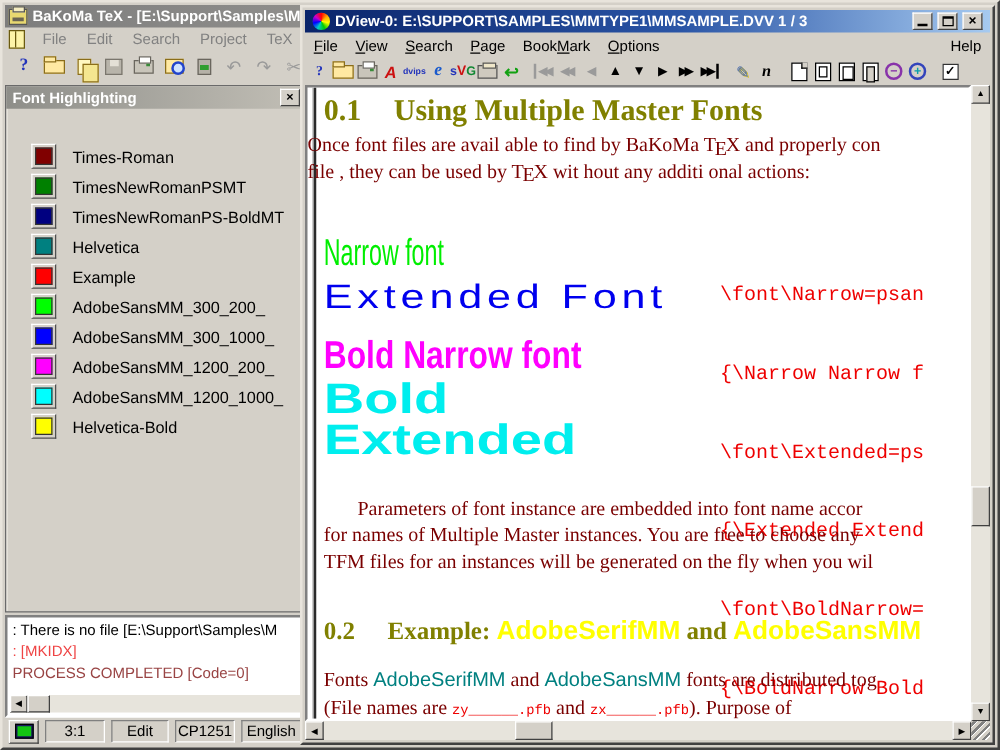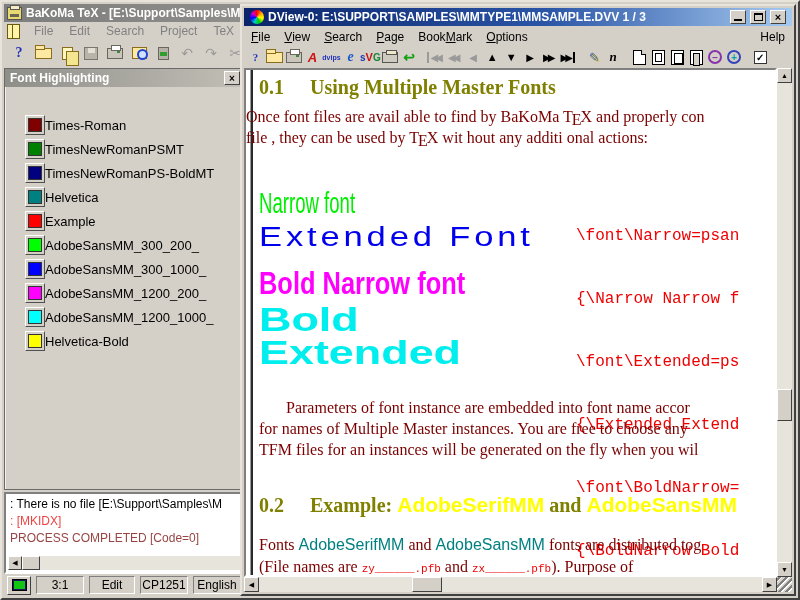--- a/index.html
+++ b/index.html
@@ -61,21 +61,21 @@
   .fp-titlebar { height:18px; background:linear-gradient(90deg,#8e8e89,#c2bfb6);
     display:flex; align-items:center; padding:0 5px; }
   .fp-title { color:#fff; font-weight:bold; font-size:12px; }
   .fp-close { margin-left:auto; width:16px; height:14px; display:flex; align-items:center; justify-content:center;
     font-size:10px; font-weight:bold; color:#000; }
   .fp-list { padding:26px 0 0 20px; }
   .fp-item { height:24px; display:flex; align-items:center; }
   .fp-swatch-frame { width:20px; height:20px; padding:2px; background:#d4d0c8;
     border:1px solid; border-color:#ffffff #505050 #505050 #ffffff; }
   .fp-swatch { width:100%; height:100%; border:1px solid #333; }
-  .fp-label { font-size:13px; color:#000; }
+  .fp-label { margin-left:13px; font-size:13px; color:#000; }
 
   
   #log-area { position:absolute; left:2px; top:490px; width:242px; height:82px; background:#fff;
     border:2px solid; border-color:#808080 #ffffff #ffffff #808080; padding:2px 4px; overflow:hidden; }
   .log-line { font-size:12px; line-height:17px; white-space:nowrap; }
   .log-hscroll { position:absolute; left:2px; bottom:2px; right:2px; height:14px; background:#e7e4dc;
     display:flex; }
   .scr-btn { width:14px; height:14px; display:flex; align-items:center; justify-content:center;
     font-size:7px; color:#000; flex:0 0 auto; }
   .log-thumb { width:18px; height:14px; flex:0 0 auto; }
@@ -151,21 +151,21 @@
     display:flex; align-items:center; justify-content:center; font-size:10px; font-weight:bold; color:#000; }
 
   
   .dv-client { position:absolute; left:2px; top:62px; right:2px; bottom:2px; background:#d4d0c8; }
   .dv-content { position:absolute; left:0; top:0; right:15px; bottom:15px; background:#fff;
     border:2px solid; border-color:#808080 #ffffff #ffffff #808080; overflow:hidden; }
   .page-edge { position:absolute; left:4px; top:0; bottom:0; width:3px;
     background:linear-gradient(90deg,#9a9a9a 0 1px,#2a2a2a 1px 3px); }
 
   .doc-h1 { position:absolute; left:13px; top:6px; font-family:"Liberation Serif",serif;
-    font-weight:bold; font-size:20px; white-space:nowrap; }
+    font-weight:bold; font-size:24px; white-space:nowrap; }
   .h-num { display:inline-block; }
   .h-title { display:inline-block; margin-left:26px; }
   .doc-p { position:absolute; font-family:"Liberation Serif",serif; font-size:16px;
     color:#7a0000; line-height:21px; white-space:nowrap; }
   .tex-e { display:inline-block; transform:translateY(3px); margin:0 -1px; }
 
   .s-narrow { position:absolute; left:13px; top:116px; font-size:30px; font-weight:400;
     transform:scaleX(0.62); transform-origin:0 0; white-space:nowrap; }
   .s-extended { position:absolute; left:13px; top:152px; font-size:27px; font-weight:400;
     letter-spacing:3px; transform:scaleX(1.28); transform-origin:0 0; white-space:nowrap; }

